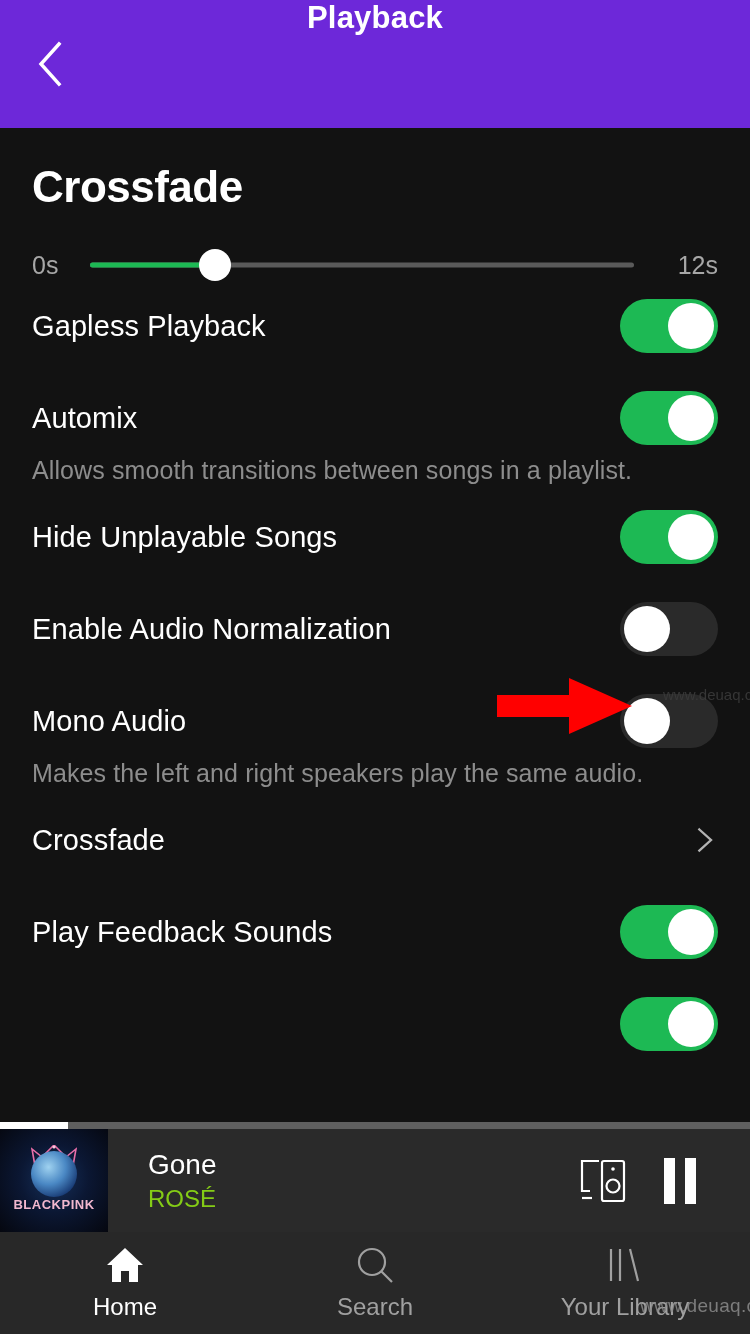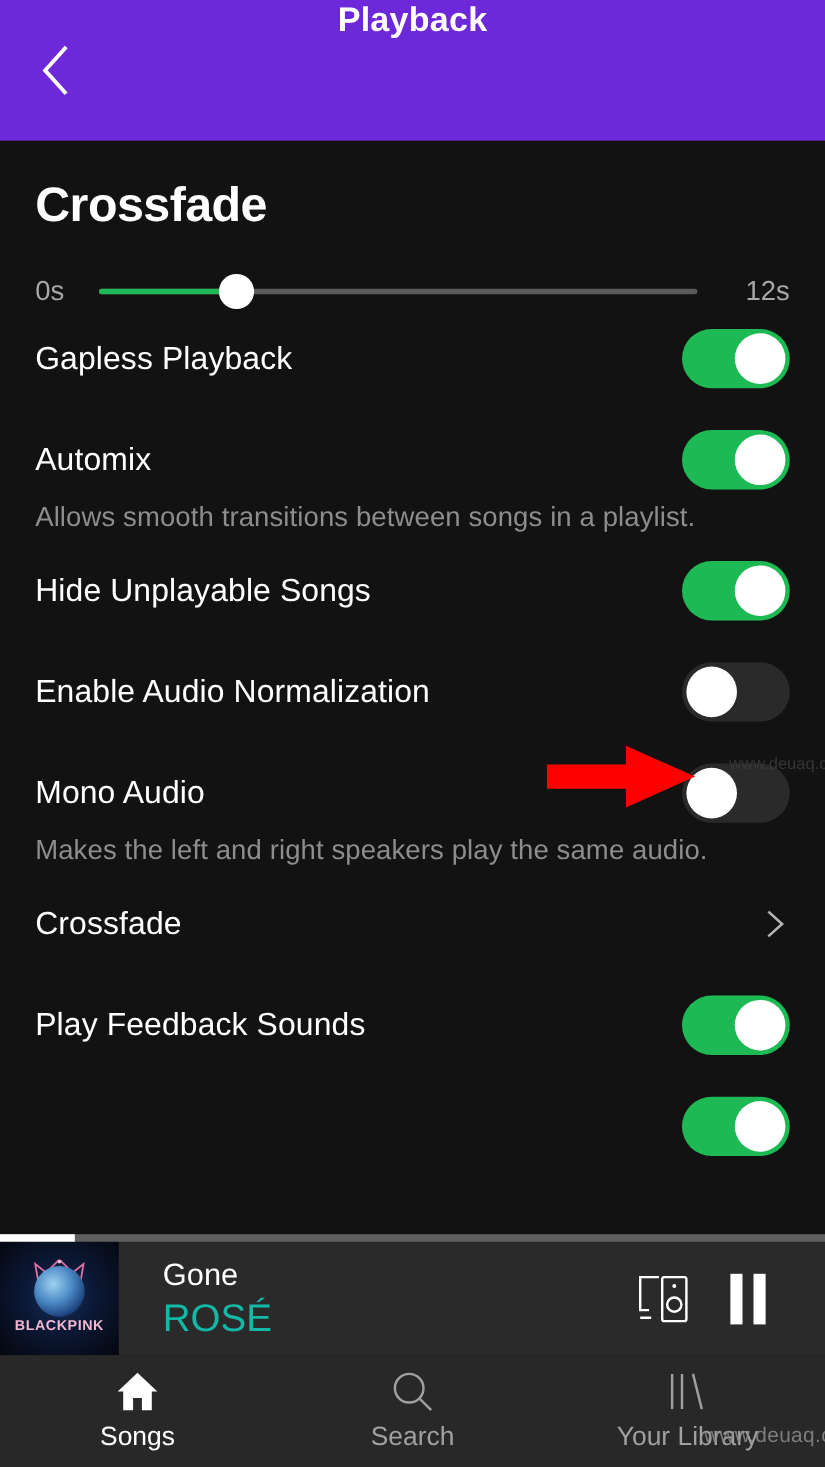--- a/index.html
+++ b/index.html
@@ -172,21 +172,21 @@
     margin-top:40px;
   }
   .np-text {
     flex:1 1 auto; padding-left:40px; min-width:0;
   }
   .np-title {
     font-size:28px; color:#fff; font-weight:400;
     white-space:nowrap; overflow:hidden; text-overflow:ellipsis;
   }
   .np-artist {
-    font-size:35px; color:#14b8a6; margin-top:4px;
+    font-size:24px; color:#84cc16; margin-top:4px;
     white-space:nowrap; overflow:hidden; text-overflow:ellipsis;
   }
   .np-actions {
     display:flex; align-items:center; flex:0 0 auto;
     padding-right:30px;
   }
   .np-btn {
     display:flex; align-items:center; justify-content:center;
     cursor:pointer;
   }
@@ -355,21 +355,21 @@
           <span class="pause-bar"></span>
       </div>
     </div>
   </div>
 
   <div class="bottomnav">
     <div class="nav-item active">
       <svg width="42" height="40" viewBox="0 0 42 40">
         <path d="M21 3 L39 20 H34 V37 H25 V26 H17 V37 H8 V20 H3 Z" fill="#ffffff"></path>
       </svg>
-      <div class="nav-label">Songs</div>
+      <div class="nav-label">Home</div>
     </div>
     <div class="nav-item inactive">
       <svg width="42" height="40" viewBox="0 0 42 40">
         <circle cx="18" cy="17" r="13" fill="none" stroke="#a0a0a0" stroke-width="2.2"></circle>
         <line x1="27" y1="26" x2="38" y2="37" stroke="#a0a0a0" stroke-width="2.2"></line>
       </svg>
       <div class="nav-label">Search</div>
     </div>
     <div class="nav-item inactive">
       <svg width="42" height="40" viewBox="0 0 42 40">

